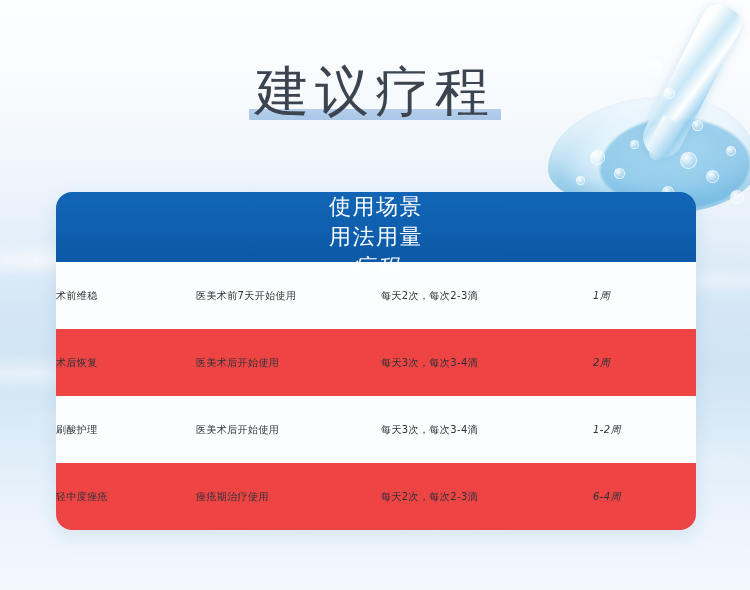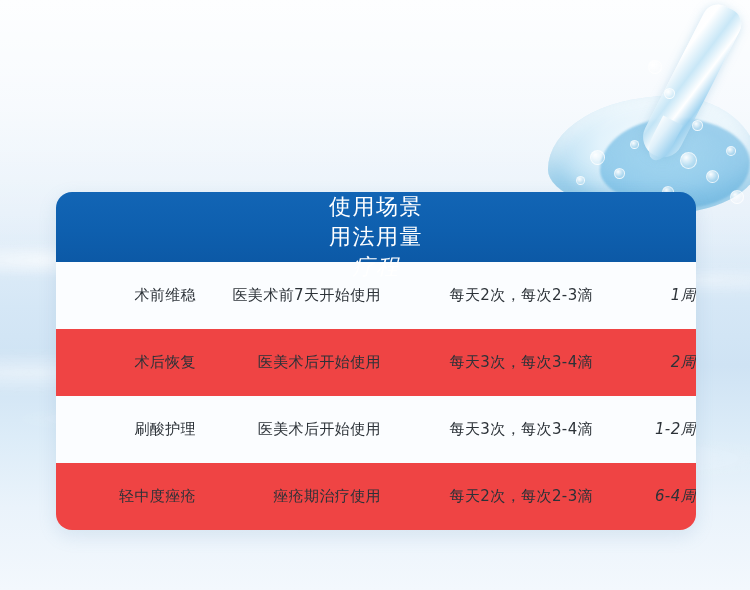--- a/index.html
+++ b/index.html
@@ -186,23 +186,23 @@
   }
   .trow {
     display: flex;
     align-items: center;
     height: 67px;
   }
   .trow.odd  { background: #fbfdff; }
   .trow.even { background: #ef4444; }
   .td {
     color: #2c3238;
-    font-size: 15px;
+    font-size: 10px;
     letter-spacing: .4px;
-    text-align: right;
+    text-align: left;
     font-family: "DejaVu Sans", "Liberation Sans", sans-serif;
   }
 
   
   .c0 { width: 140px; }
   .c1 { width: 185px; }
   .c2 { width: 212px; }
   .c3 { width: 103px; font-style: italic; }
 </style>
 </head>
@@ -226,20 +226,26 @@
     <div class="bub" style="left:176px;top:170px;width:11px;height:11px;"></div>
     <div class="bub" style="left:196px;top:146px;width:8px;height:8px;"></div>
     <div class="bub" style="left:132px;top:186px;width:10px;height:10px;"></div>
     <div class="bub" style="left:46px;top:176px;width:7px;height:7px;"></div>
     <div class="bub" style="left:162px;top:120px;width:9px;height:9px;"></div>
     <div class="bub" style="left:118px;top:60px;width:12px;height:12px;"></div>
     <div class="bub" style="left:134px;top:88px;width:9px;height:9px;"></div>
     <div class="bub" style="left:200px;top:190px;width:12px;height:12px;"></div>
   </div>
 
+  <div class="title-wrap">
+    <span class="title-inner">
+      <span class="title-bar"></span>
+      <span class="title-text">建议疗程</span>
+    </span>
+  </div>
 
   <div class="table-card">
 
     <div class="thead">
       <div class="th c0">使用场景</div>
       <div class="th c2">用法用量</div>
       <div class="th c3">疗程</div>
     </div>
 
     <div class="trow odd">

